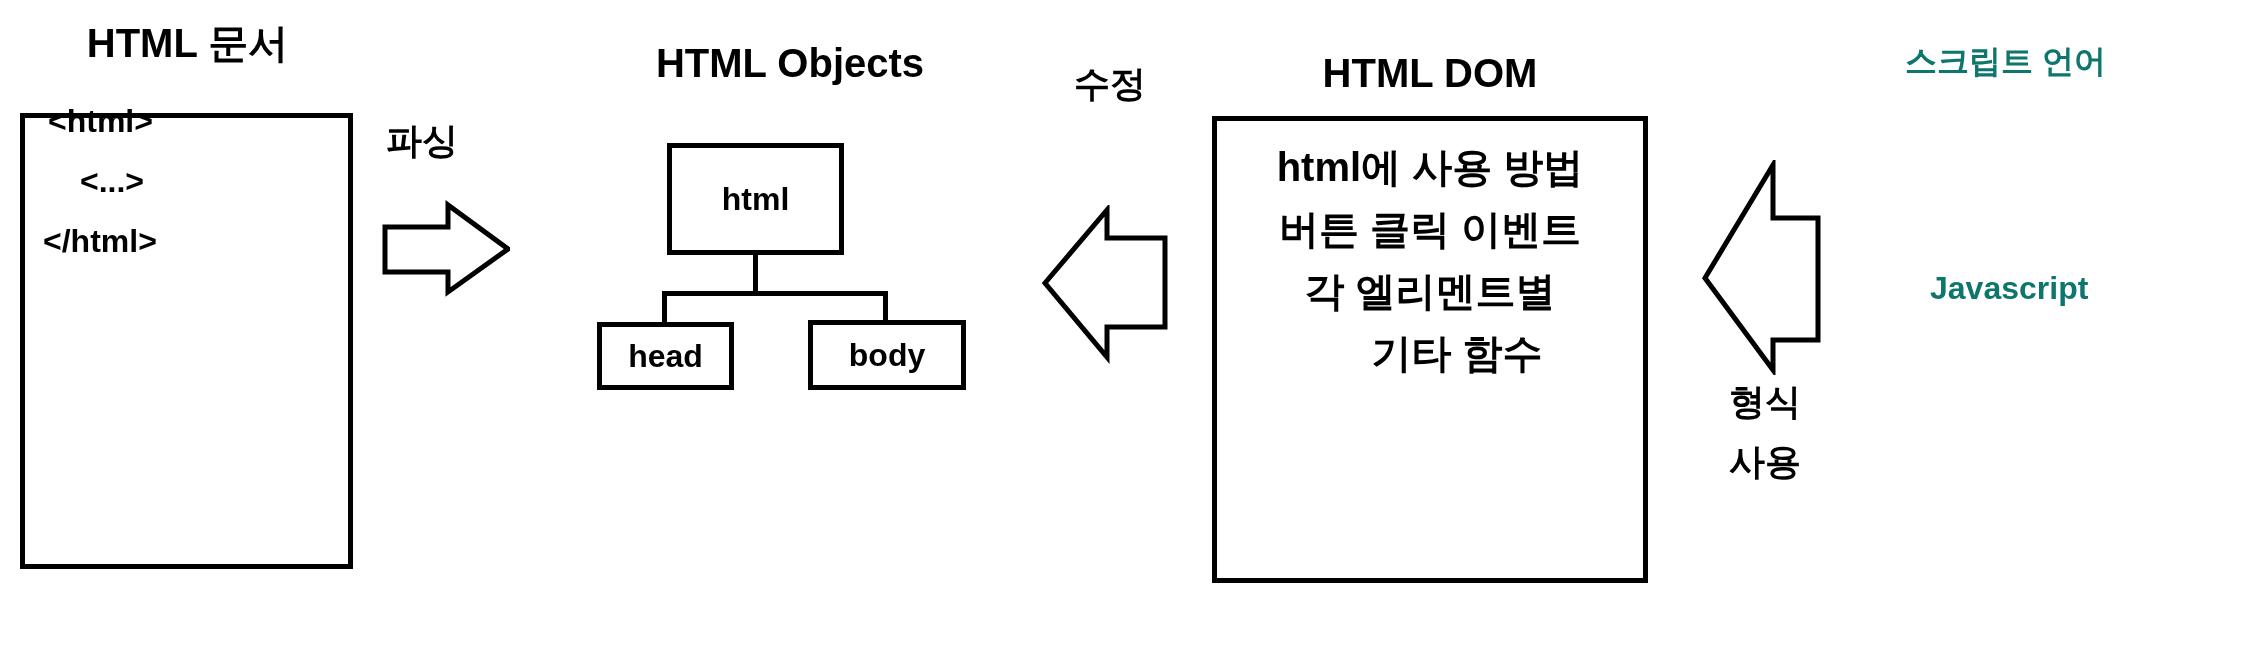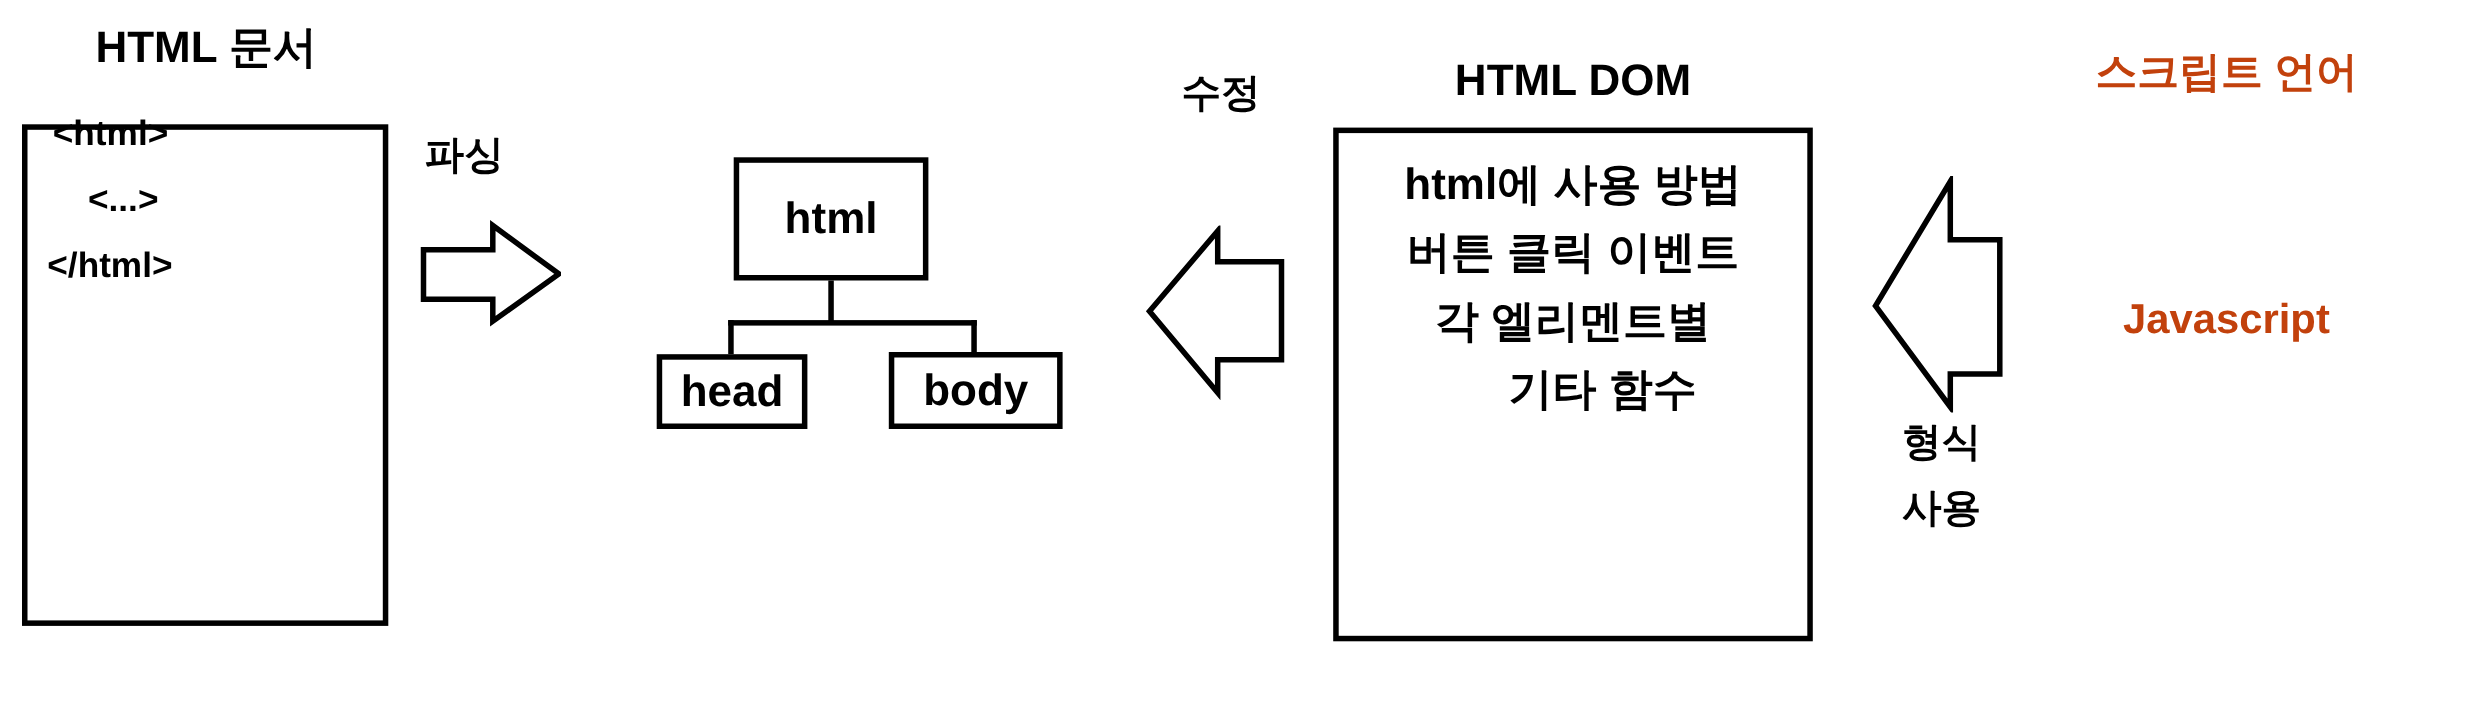--- a/index.html
+++ b/index.html
@@ -36,21 +36,21 @@
   .nodebox {
     position: absolute;
     border: 5px solid #000000;
     background: #ffffff;
     box-sizing: border-box;
     display: flex;
     align-items: center;
     justify-content: center;
   }
   .nodebox span {
-    font-size: 40px;
+    font-size: 32px;
     font-weight: bold;
     color: #000000;
     line-height: 1;
   }
   .codeline {
     position: absolute;
     font-size: 32px;
     font-weight: bold;
     color: #000000;
     white-space: nowrap;
@@ -73,23 +73,23 @@
   .sidelabel {
     position: absolute;
     font-size: 36px;
     font-weight: bold;
     color: #000000;
     white-space: nowrap;
     text-align: center;
   }
   .plainlabel {
     position: absolute;
-    font-size: 38px;
+    font-size: 32px;
     font-weight: bold;
-    color: #c2410c;
+    color: #0f766e;
     white-space: nowrap;
   }
 </style>
 </head>
 <body>
 
 <div id="canvas">
 
   <div class="title lbl" style="left:20px; top:22px; width:335px;">HTML 문서</div>
 
@@ -98,20 +98,21 @@
   <div class="codeline" style="left:48px; top:103px;">&lt;html&gt;</div>
   <div class="codeline" style="left:80px; top:163px;">&lt;...&gt;</div>
   <div class="codeline" style="left:43px; top:223px;">&lt;/html&gt;</div>
 
   <div class="sidelabel" style="left:352px; top:117px; width:140px;">파싱</div>
 
   <svg class="arrow-svg" style="left:380px; top:185px;" width="130" height="130" viewBox="0 0 130 130">
     <polygon points="5,80 5,125 68,125 68,145 128,102 68,58 68,80" transform="translate(0,-38)" fill="#ffffff" stroke="#000000" stroke-width="5" stroke-linejoin="miter"></polygon>
   </svg>
 
+  <div class="title lbl" style="left:580px; top:42px; width:420px;">HTML Objects</div>
 
   <div class="nodebox" style="left:667px; top:143px; width:177px; height:112px;">
     <span>html</span>
   </div>
 
   <div class="connector" style="left:753px; top:255px; width:5px; height:38px;"></div>
   <div class="connector" style="left:662px; top:291px; width:226px; height:5px;"></div>
   <div class="connector" style="left:662px; top:291px; width:5px; height:33px;"></div>
   <div class="connector" style="left:883px; top:291px; width:5px; height:31px;"></div>
 

